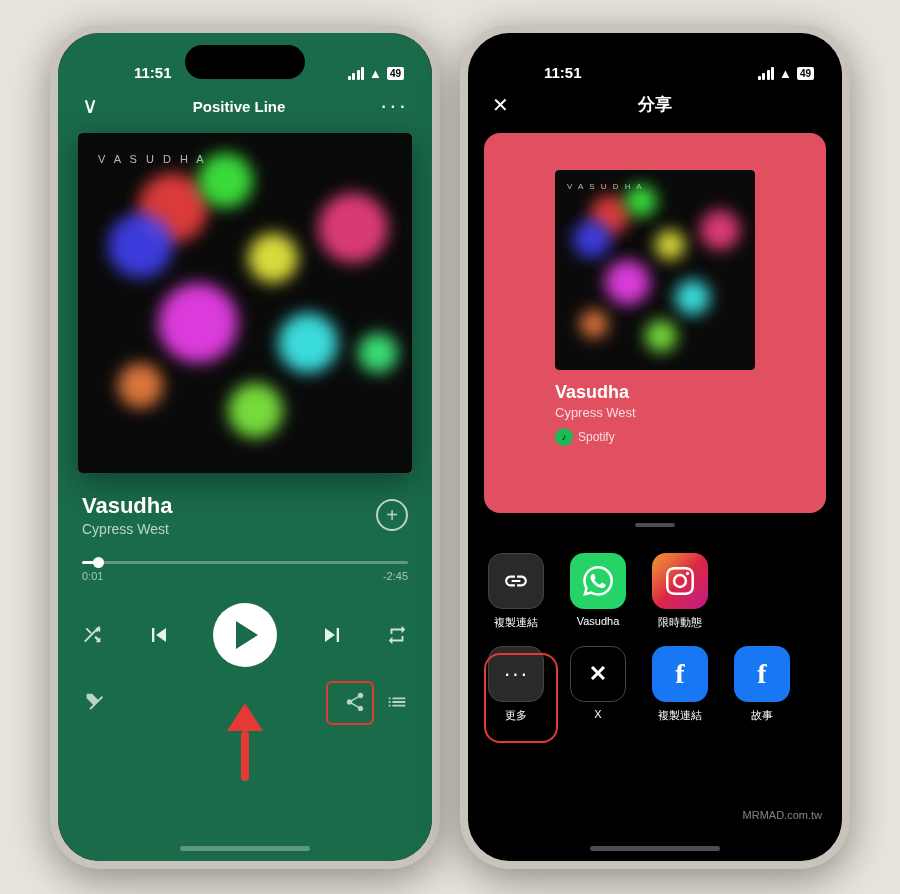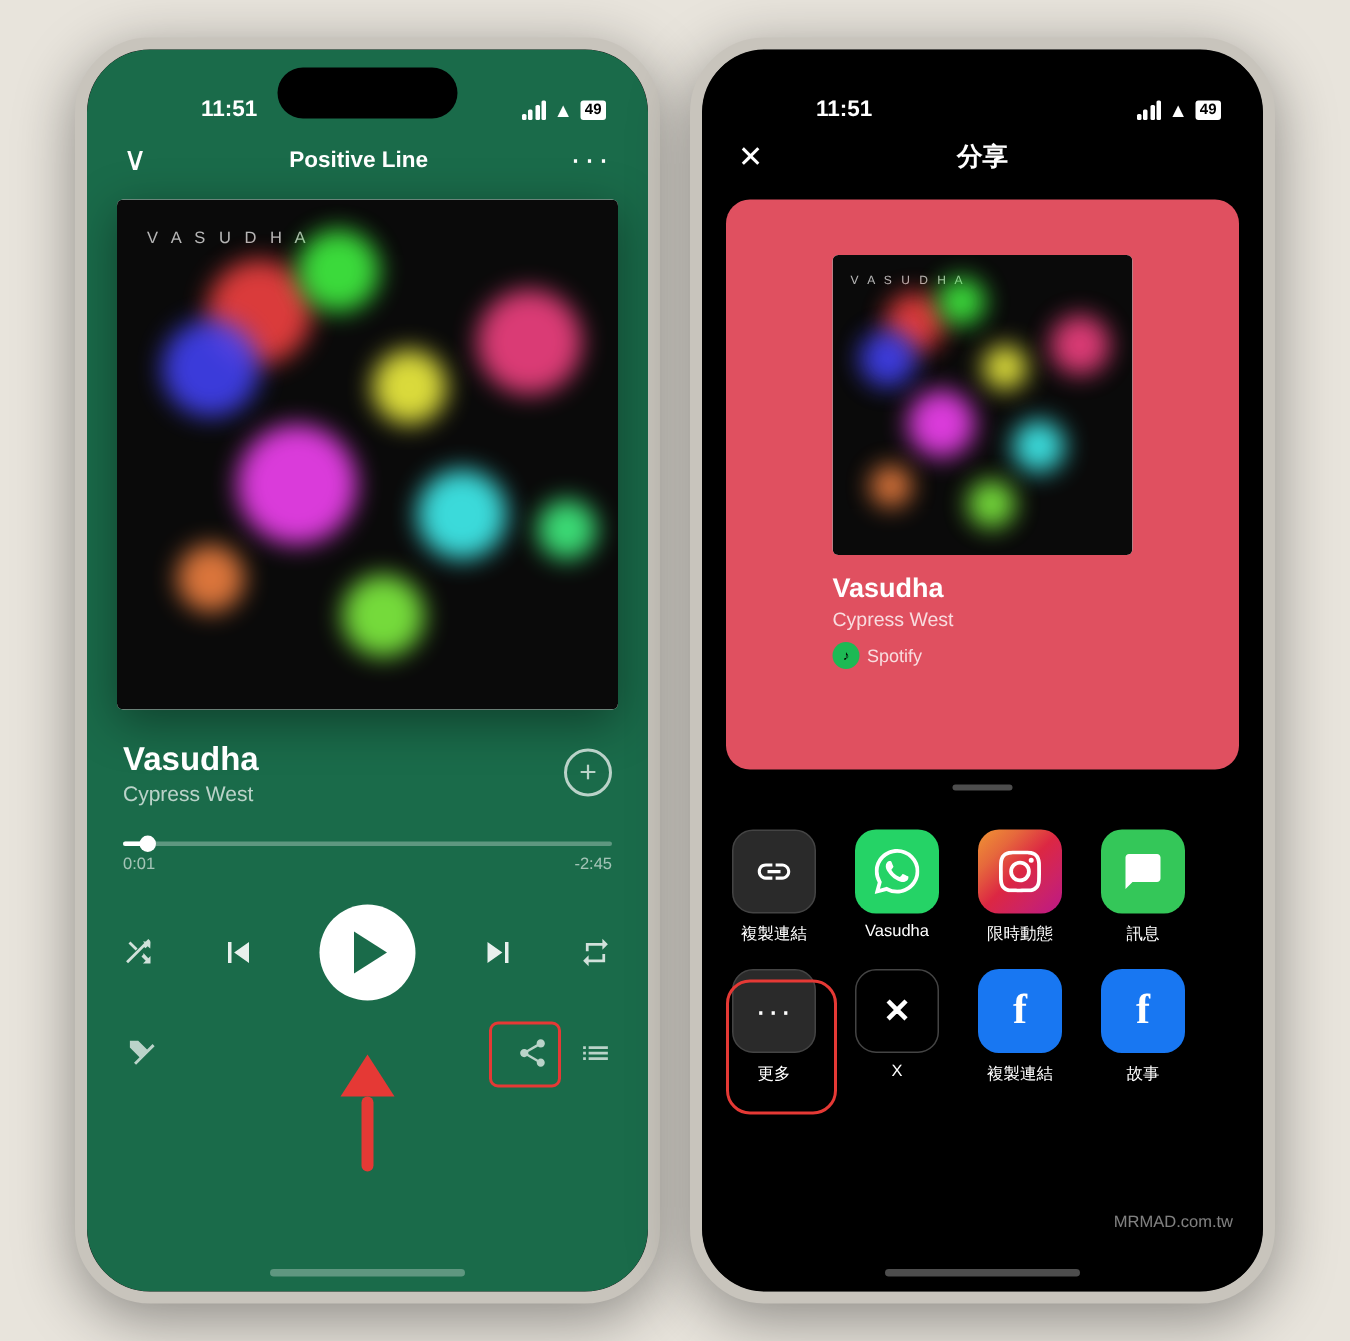--- a/index.html
+++ b/index.html
@@ -709,28 +709,20 @@
 
         <div class="share-app-item">
           <div class="app-icon" style="background:linear-gradient(135deg,#f09433 0%,#e6683c 25%,#dc2743 50%,#cc2366 75%,#bc1888 100%);border-radius:14px;">
             <svg width="28" height="28" viewBox="0 0 24 24" fill="#fff">
               <path d="M12 2.163c3.204 0 3.584.012 4.85.07 3.252.148 4.771 1.691 4.919 4.919.058 1.265.069 1.645.069 4.849 0 3.205-.012 3.584-.069 4.849-.149 3.225-1.664 4.771-4.919 4.919-1.266.058-1.644.07-4.85.07-3.204 0-3.584-.012-4.849-.07-3.26-.149-4.771-1.699-4.919-4.92-.058-1.265-.07-1.644-.07-4.849 0-3.204.013-3.583.07-4.849.149-3.227 1.664-4.771 4.919-4.919 1.266-.057 1.645-.069 4.849-.069zM12 0C8.741 0 8.333.014 7.053.072 2.695.272.273 2.69.073 7.052.014 8.333 0 8.741 0 12c0 3.259.014 3.668.072 4.948.2 4.358 2.618 6.78 6.98 6.98C8.333 23.986 8.741 24 12 24c3.259 0 3.668-.014 4.948-.072 4.354-.2 6.782-2.618 6.979-6.98.059-1.28.073-1.689.073-4.948 0-3.259-.014-3.667-.072-4.947-.196-4.354-2.617-6.78-6.979-6.98C15.668.014 15.259 0 12 0zm0 5.838a6.162 6.162 0 100 12.324 6.162 6.162 0 000-12.324zM12 16a4 4 0 110-8 4 4 0 010 8zm6.406-11.845a1.44 1.44 0 100 2.881 1.44 1.44 0 000-2.881z"></path>
             </svg>
           </div>
           <span class="app-label">限時動態</span>
         </div>
 
-        <div class="share-app-item">
-          <div class="app-icon" style="background:#34c759;border-radius:14px;">
-            <svg width="28" height="28" viewBox="0 0 24 24" fill="#fff">
-              <path d="M20 2H4c-1.1 0-2 .9-2 2v18l4-4h14c1.1 0 2-.9 2-2V4c0-1.1-.9-2-2-2z"></path>
-            </svg>
-          </div>
-          <span class="app-label">訊息</span>
-        </div>
       </div>
 
       <div class="share-apps-row">
 
         <div class="share-app-item">
           <div class="app-icon" style="background:#2a2a2a;border:1px solid #444;">
             <span style="font-size:22px;color:#fff;letter-spacing:1px;">···</span>
           </div>
           <span class="app-label">更多</span>
         </div>

